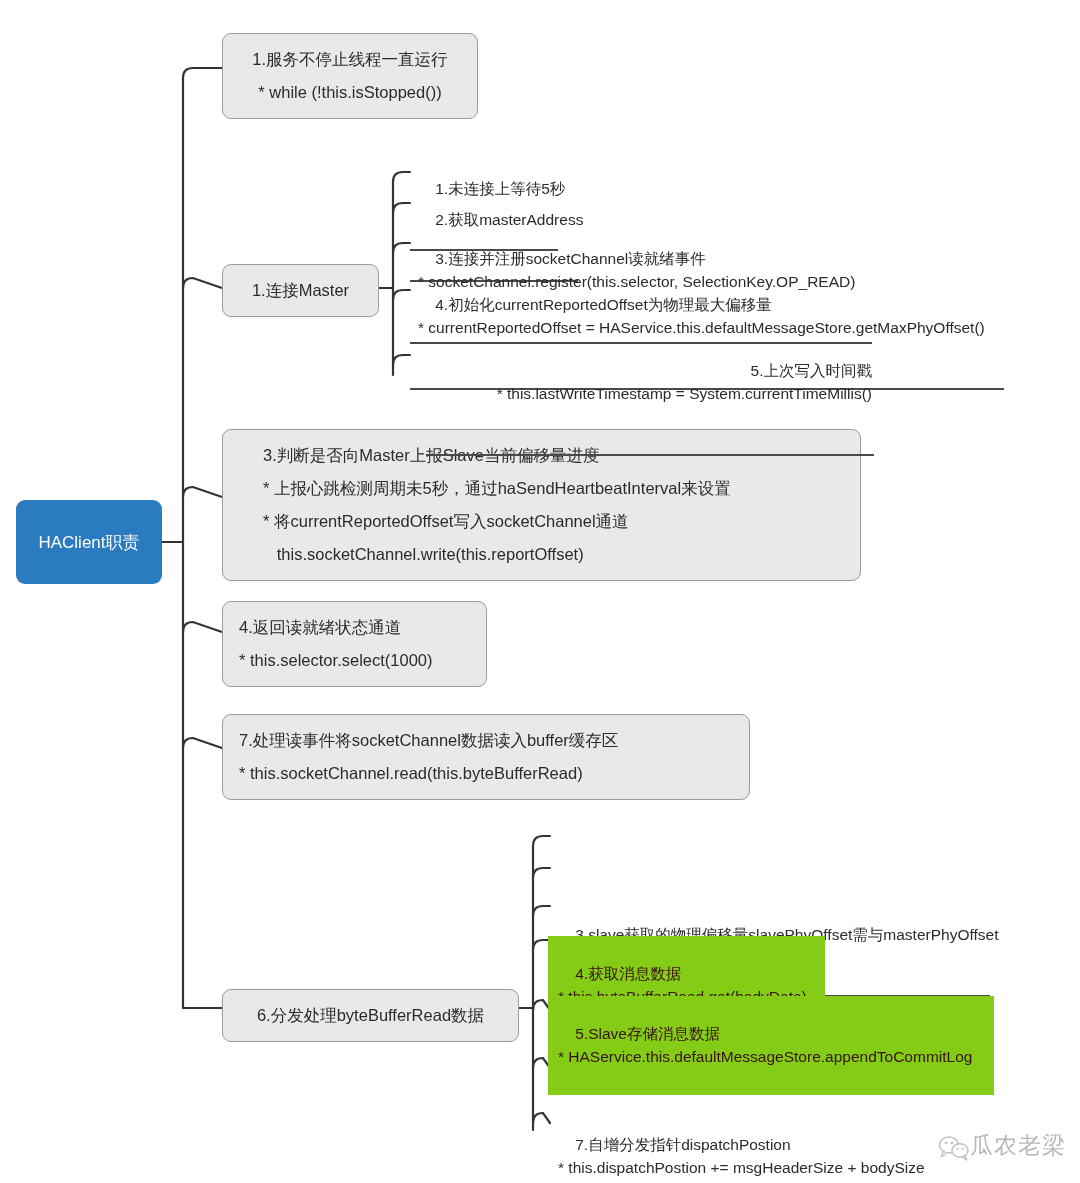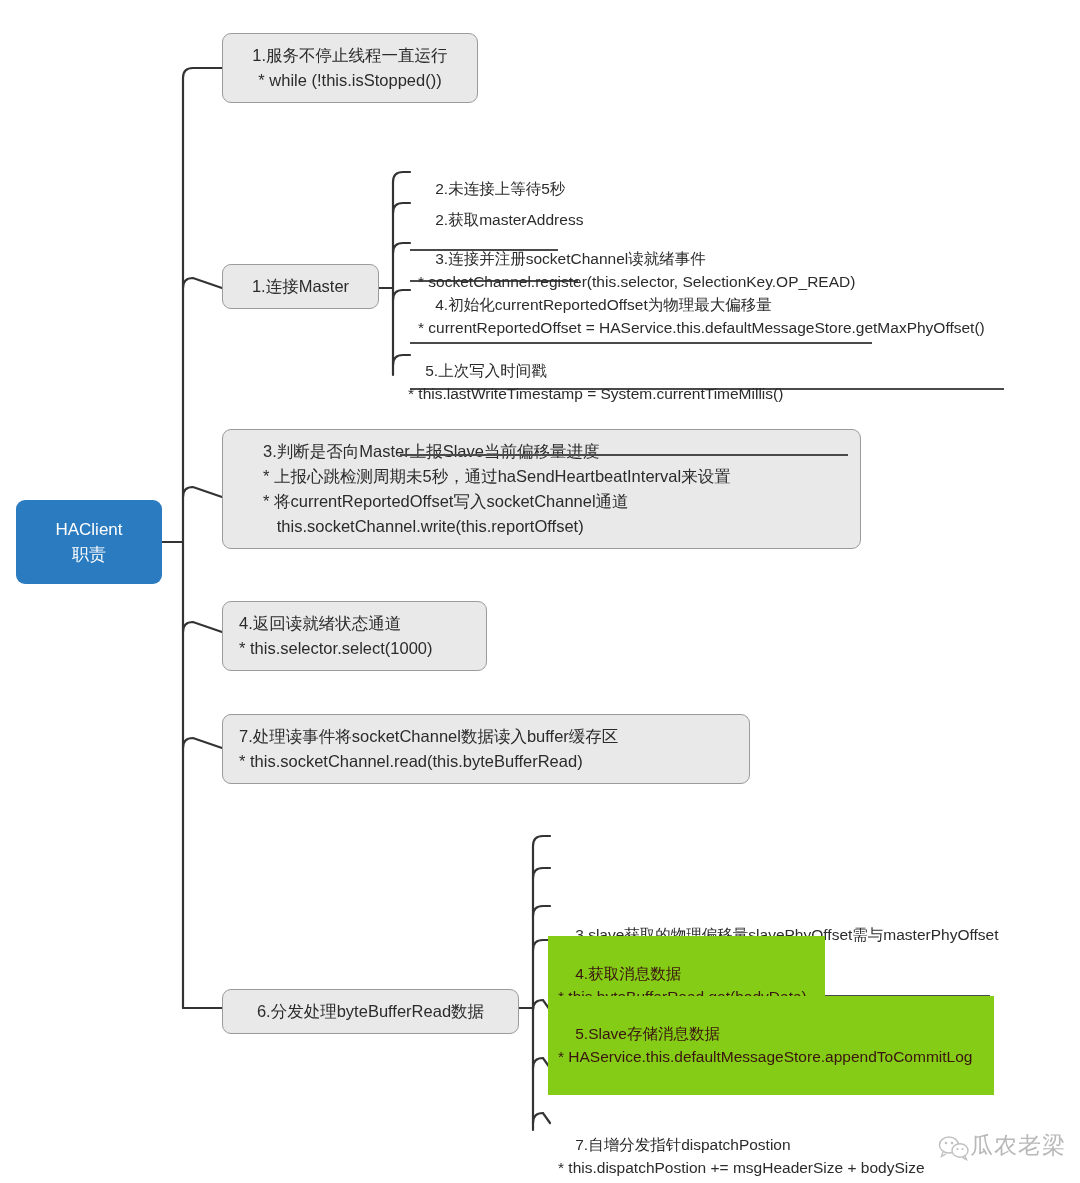--- a/index.html
+++ b/index.html
@@ -31,38 +31,38 @@
   .root-node {
     position: absolute;
     left: 16px;
     top: 500px;
     width: 146px;
     height: 84px;
     background: #2a7bbf;
     border-radius: 9px;
     color: #ffffff;
     display: flex;
-    flex-direction: column;
+    flex-direction: row;
     align-items: center;
     justify-content: center;
     font-size: 17px;
     line-height: 25px;
     box-sizing: border-box;
   }
 
   
   .box {
     position: absolute;
     background: #e9e9e9;
     border: 1px solid #9b9b9b;
     border-radius: 9px;
     box-sizing: border-box;
     color: #2b2b2b;
     font-size: 16.5px;
-    line-height: 25px;
+    line-height: 33px;
     padding: 9px 16px;
     white-space: pre;
   }
   .box.center {
     text-align: center;
   }
 
   
   .leaf {
     position: absolute;
@@ -159,42 +159,42 @@
 
   <div class="box" style="left:222px; top:601px; width:265px;">4.返回读就绪状态通道
 * this.selector.select(1000)</div>
 
   <div class="box" style="left:222px; top:714px; width:528px;">7.处理读事件将socketChannel数据读入buffer缓存区
 * this.socketChannel.read(this.byteBufferRead)</div>
 
   <div class="box center" style="left:222px; top:989px; width:297px;">6.分发处理byteBufferRead数据</div>
 
   <div class="leaf" style="left:410px; top:152px; width:150px;">
-    <span>2.未连接上等待5秒</span>
+    <span>1.未连接上等待5秒</span>
     <span class="underline" style="width:148px;"></span>
   </div>
 
   <div class="leaf" style="left:410px; top:183px; width:170px;">
     <span>2.获取masterAddress</span>
     <span class="underline" style="width:168px;"></span>
   </div>
 
   <div class="leaf" style="left:410px; top:222px; width:464px;">
     <span>3.连接并注册socketChannel读就绪事件
 * socketChannel.register(this.selector, SelectionKey.OP_READ)</span>
     <span class="underline" style="width:462px;"></span>
   </div>
 
   <div class="leaf" style="left:410px; top:268px; width:596px;">
     <span>4.初始化currentReportedOffset为物理最大偏移量
 * currentReportedOffset = HAService.this.defaultMessageStore.getMaxPhyOffset()</span>
     <span class="underline" style="width:594px;"></span>
   </div>
 
-  <div class="leaf" style="left:400px; top:334px; width:450px;">
+  <div class="leaf" style="left:426px; top:334px; width:450px;text-align:right;">
     <span>5.上次写入时间戳
 * this.lastWriteTimestamp = System.currentTimeMillis()</span>
     <span class="underline" style="width:448px;"></span>
   </div>
 
 
   <div class="leaf" style="left:550px; top:909px; width:194px;">
     <span>2.获取消息体大小bodySize</span>
     <span class="underline" style="width:192px;"></span>
   </div>

